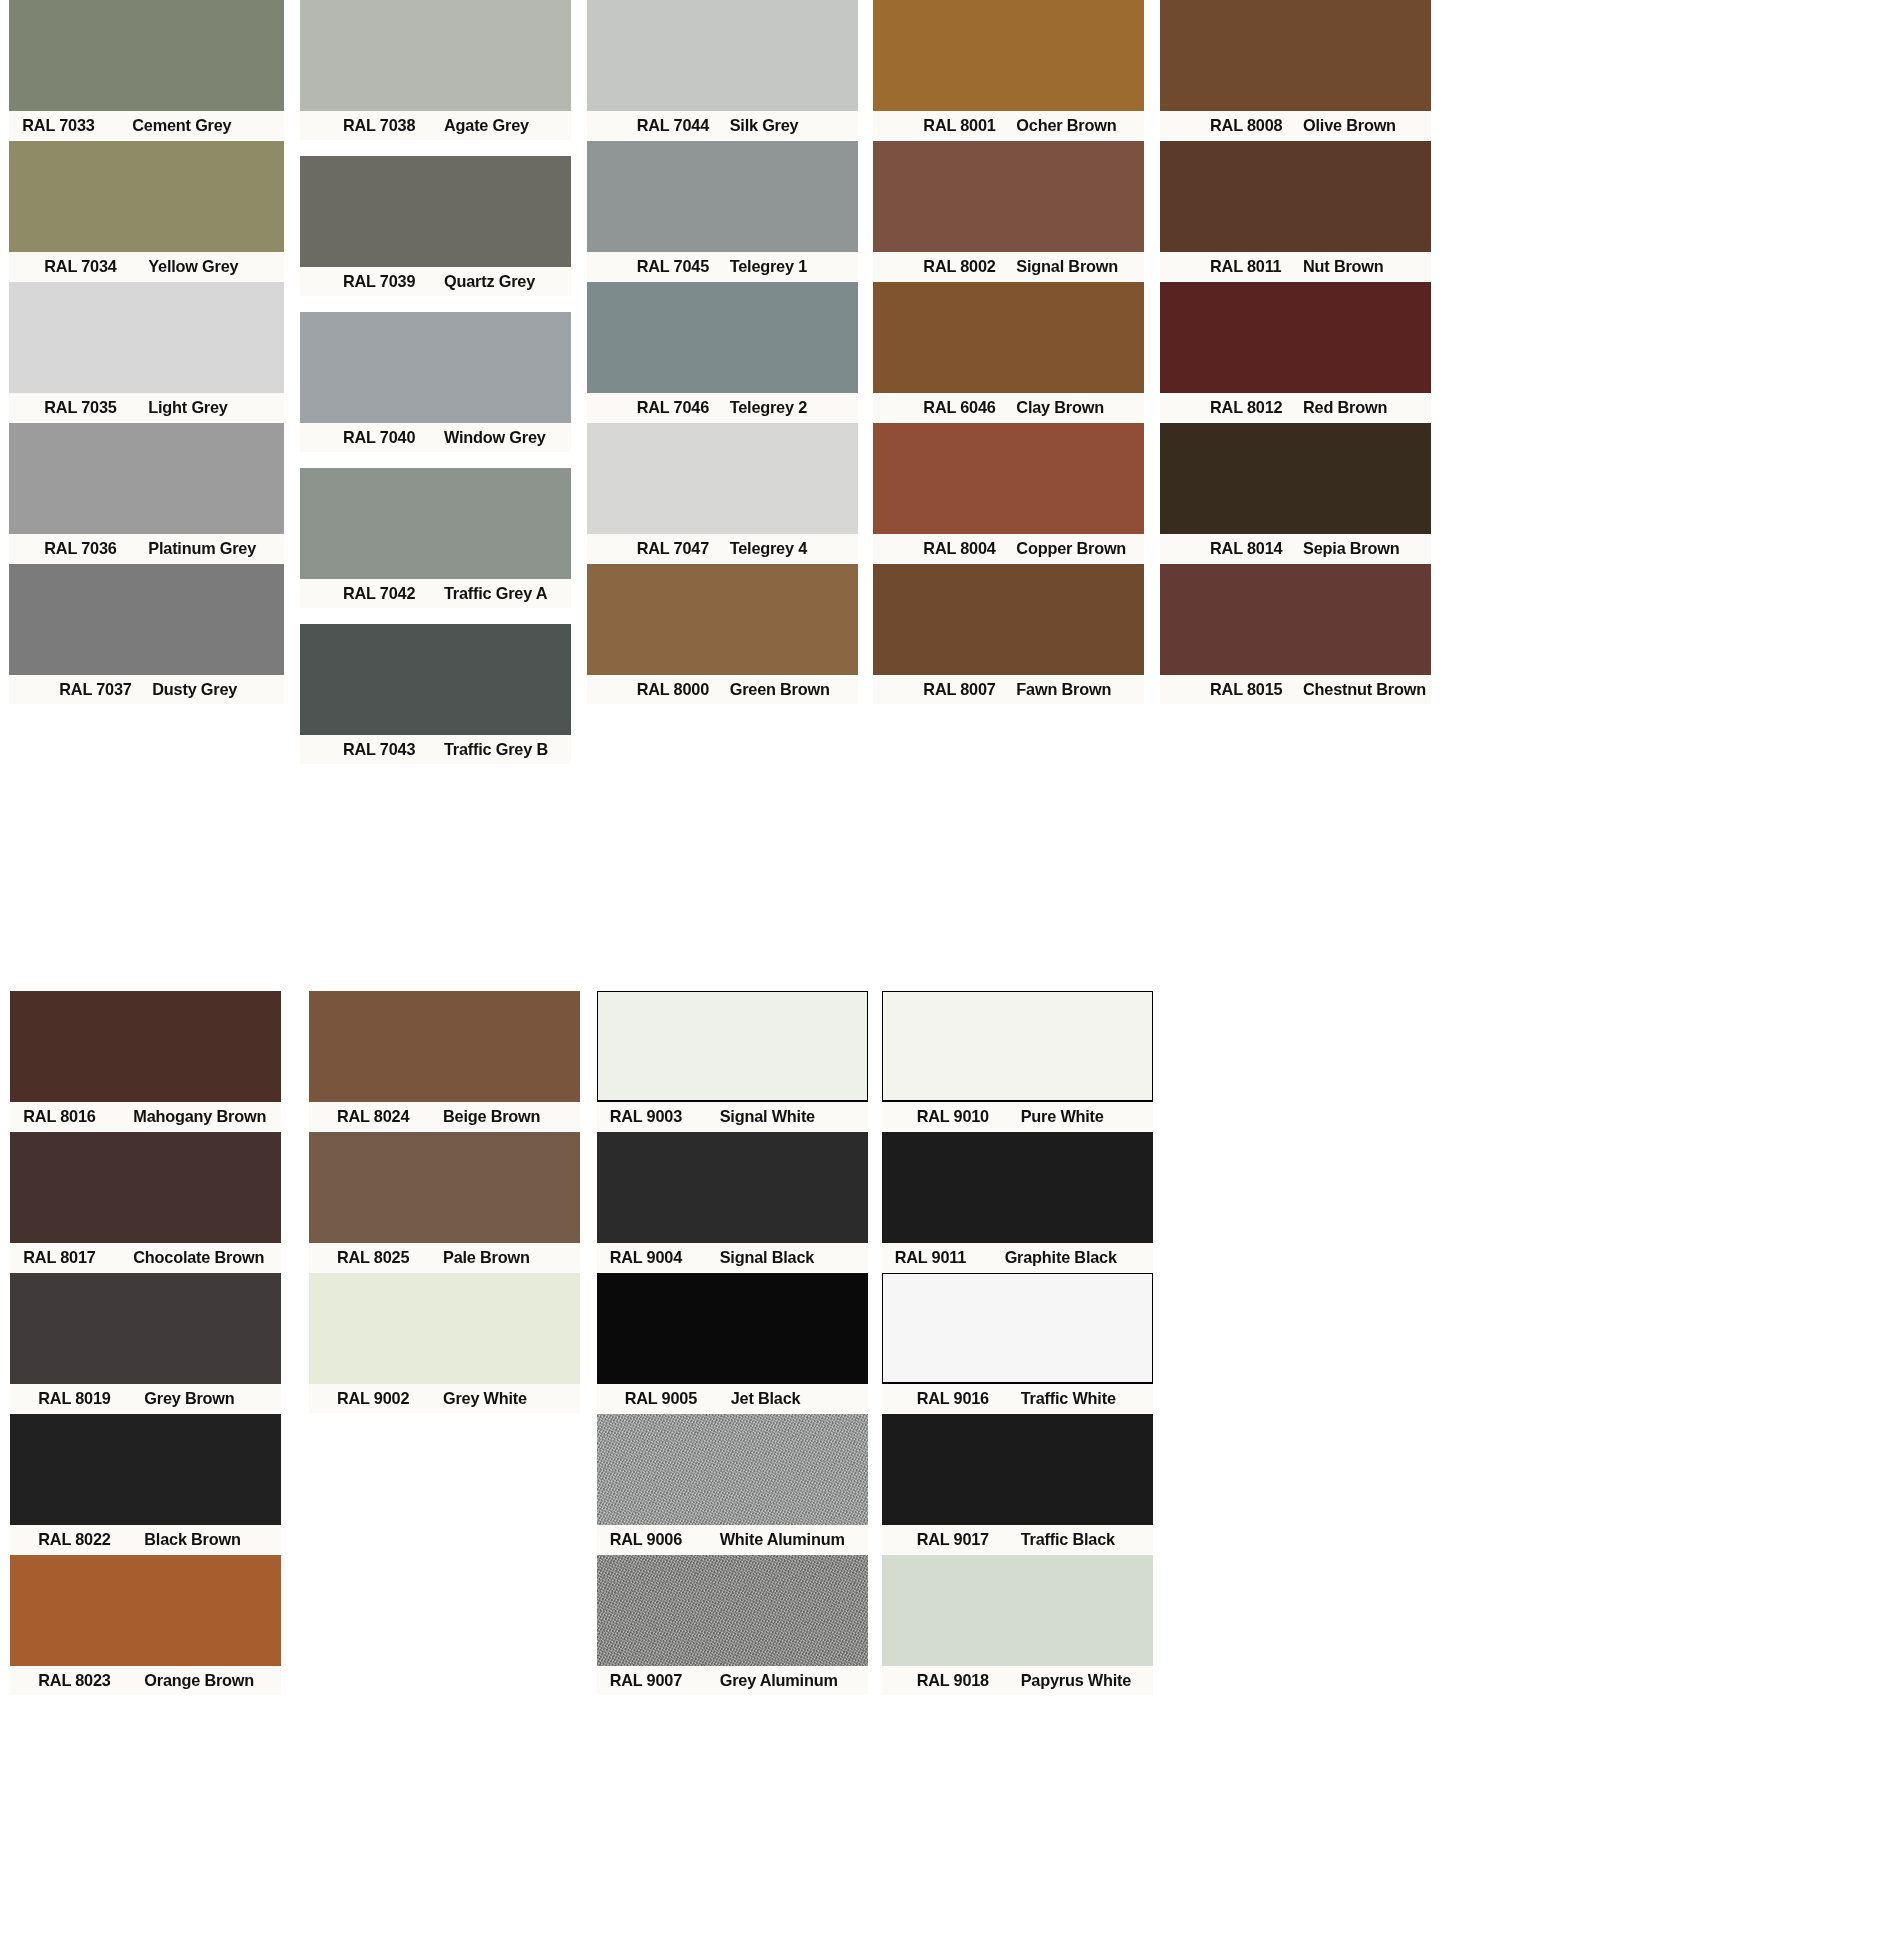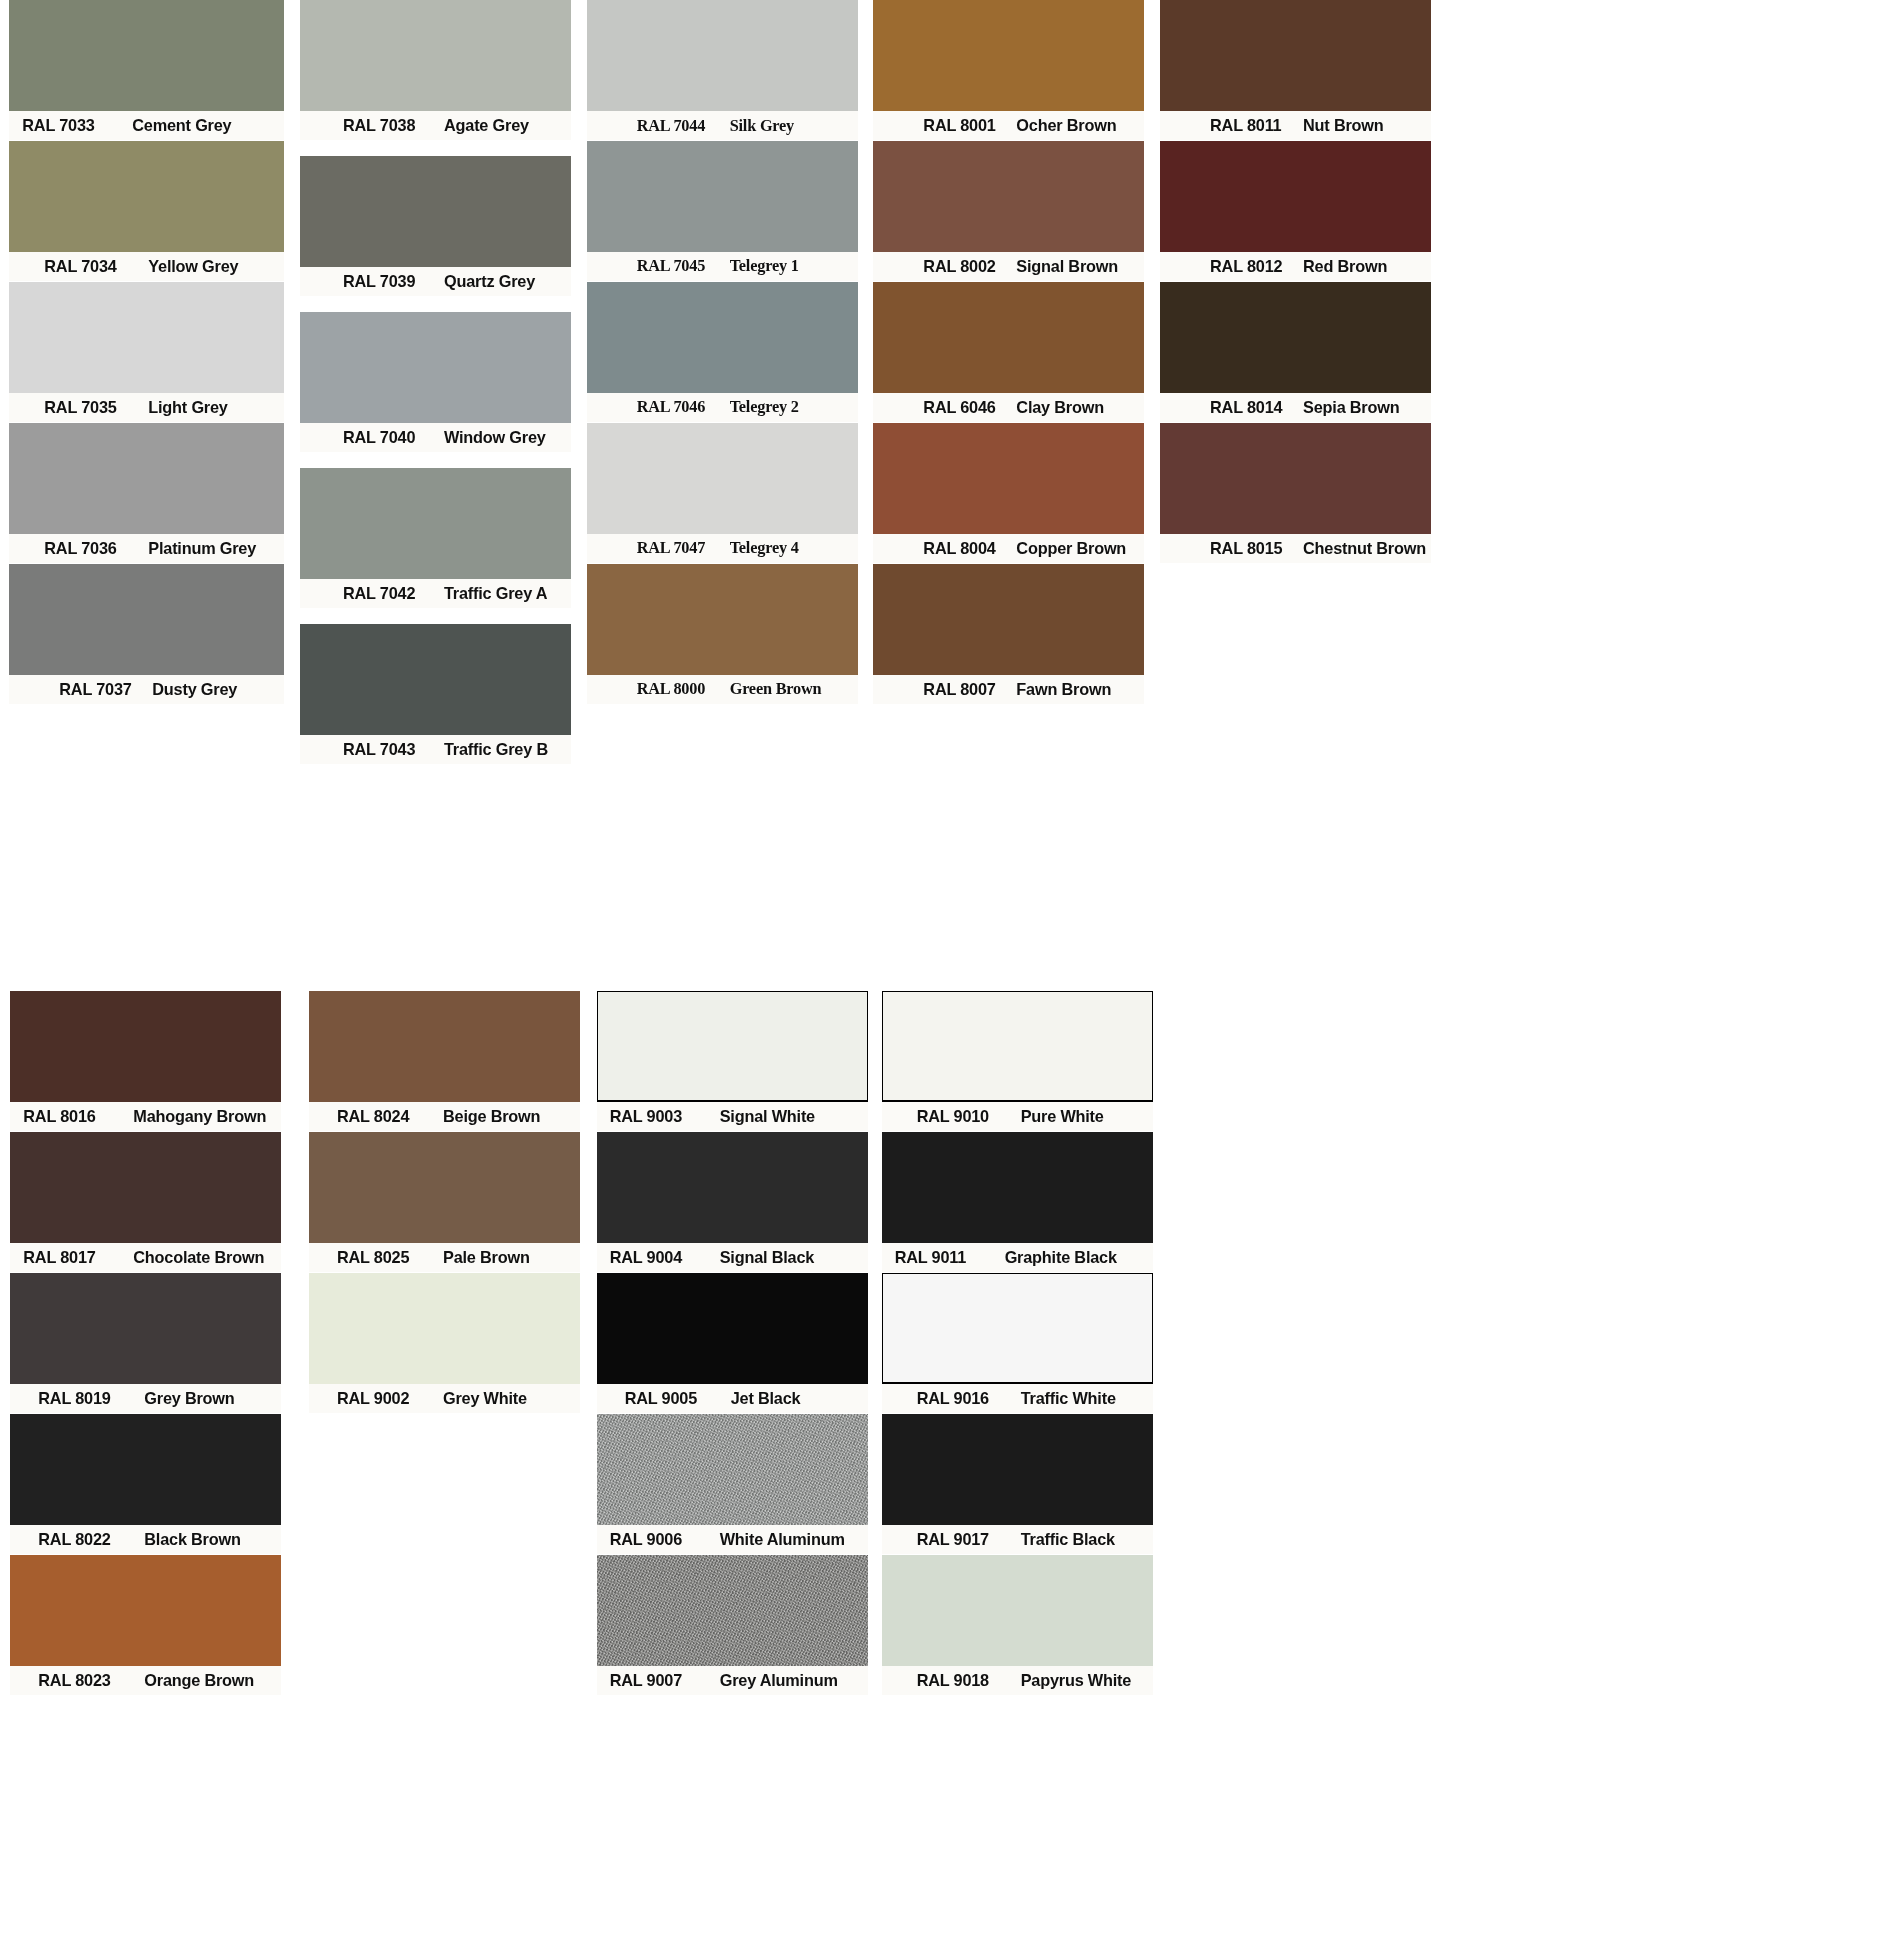--- a/index.html
+++ b/index.html
@@ -40,21 +40,21 @@
     flex-direction: column;
   }
 
   
   #panel-top .col {
     width: 280px;
     margin-right: 3.7px;
   }
   #panel-top .col.c0 { margin-left: 9.3px;  width: 275px; }
   #panel-top .col.c1 { margin-left: 12px;  width: 271px; gap: 15px; }
-  #panel-top .col.c2 { margin-left: 12px;  width: 271px; font-family: Liberation Serif, serif; }
+  #panel-top .col.c2 { margin-left: 12px;  width: 271px; }
   #panel-top .col.c3 { margin-left: 12px;  width: 271px; }
   #panel-top .col.c4 { margin-left: 12px;  width: 271px; }
 
   
   #panel-bottom .col {
     width: 271px;
     margin-right: 3.7px;
   }
   #panel-bottom .col.c0 { margin-left: 10.3px; }
   #panel-bottom .col.c1 { margin-left: 24px; }
@@ -267,20 +267,27 @@
       <div class="cell">
         <div class="chip" style="background-color: rgb(111, 74, 47);"></div>
         <div class="label pad-f">
           <span class="code">RAL 8007</span>
           <span class="nm">Fawn Brown</span>
         </div>
       </div>
     </div>
     <div class="col c4">
       <div class="cell">
+        <div class="chip" style="background-color: rgb(111, 74, 47);"></div>
+        <div class="label pad-f">
+          <span class="code">RAL 8008</span>
+          <span class="nm">Olive Brown</span>
+        </div>
+      </div>
+      <div class="cell">
         <div class="chip" style="background-color: rgb(91, 58, 41);"></div>
         <div class="label pad-f">
           <span class="code">RAL 8011</span>
           <span class="nm">Nut Brown</span>
         </div>
       </div>
       <div class="cell">
         <div class="chip" style="background-color: rgb(89, 35, 33);"></div>
         <div class="label pad-f">
           <span class="code">RAL 8012</span>

